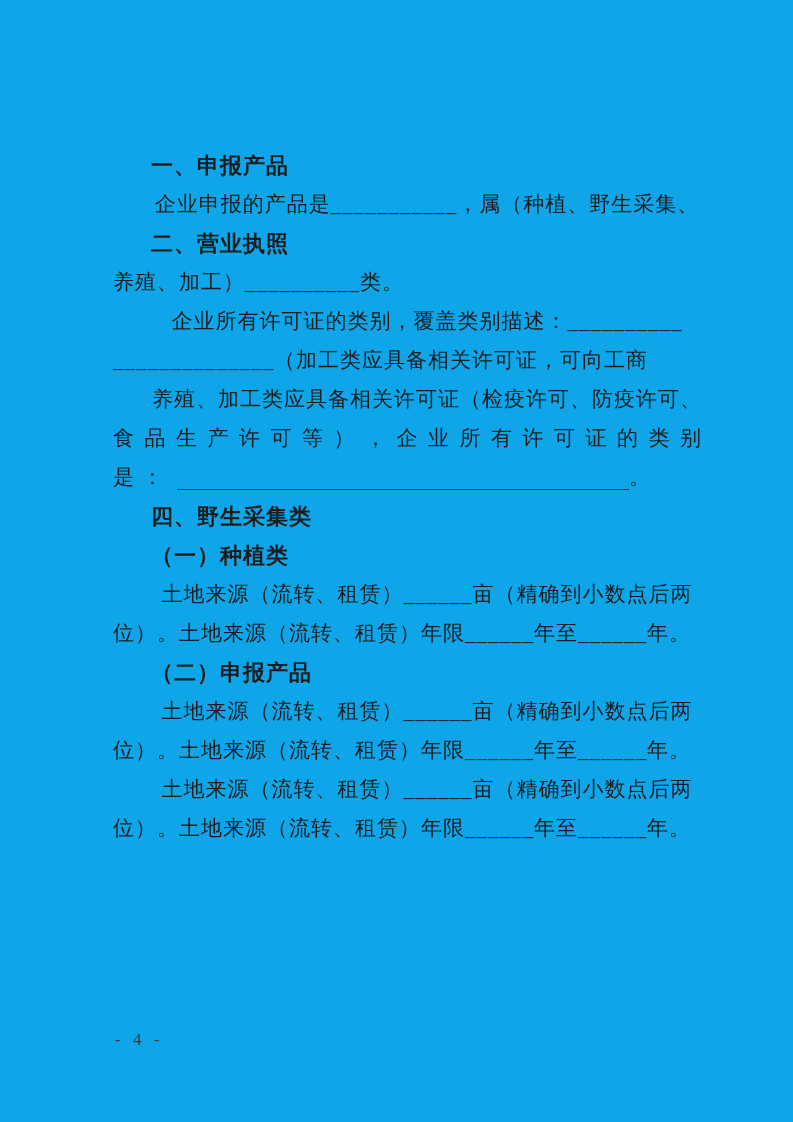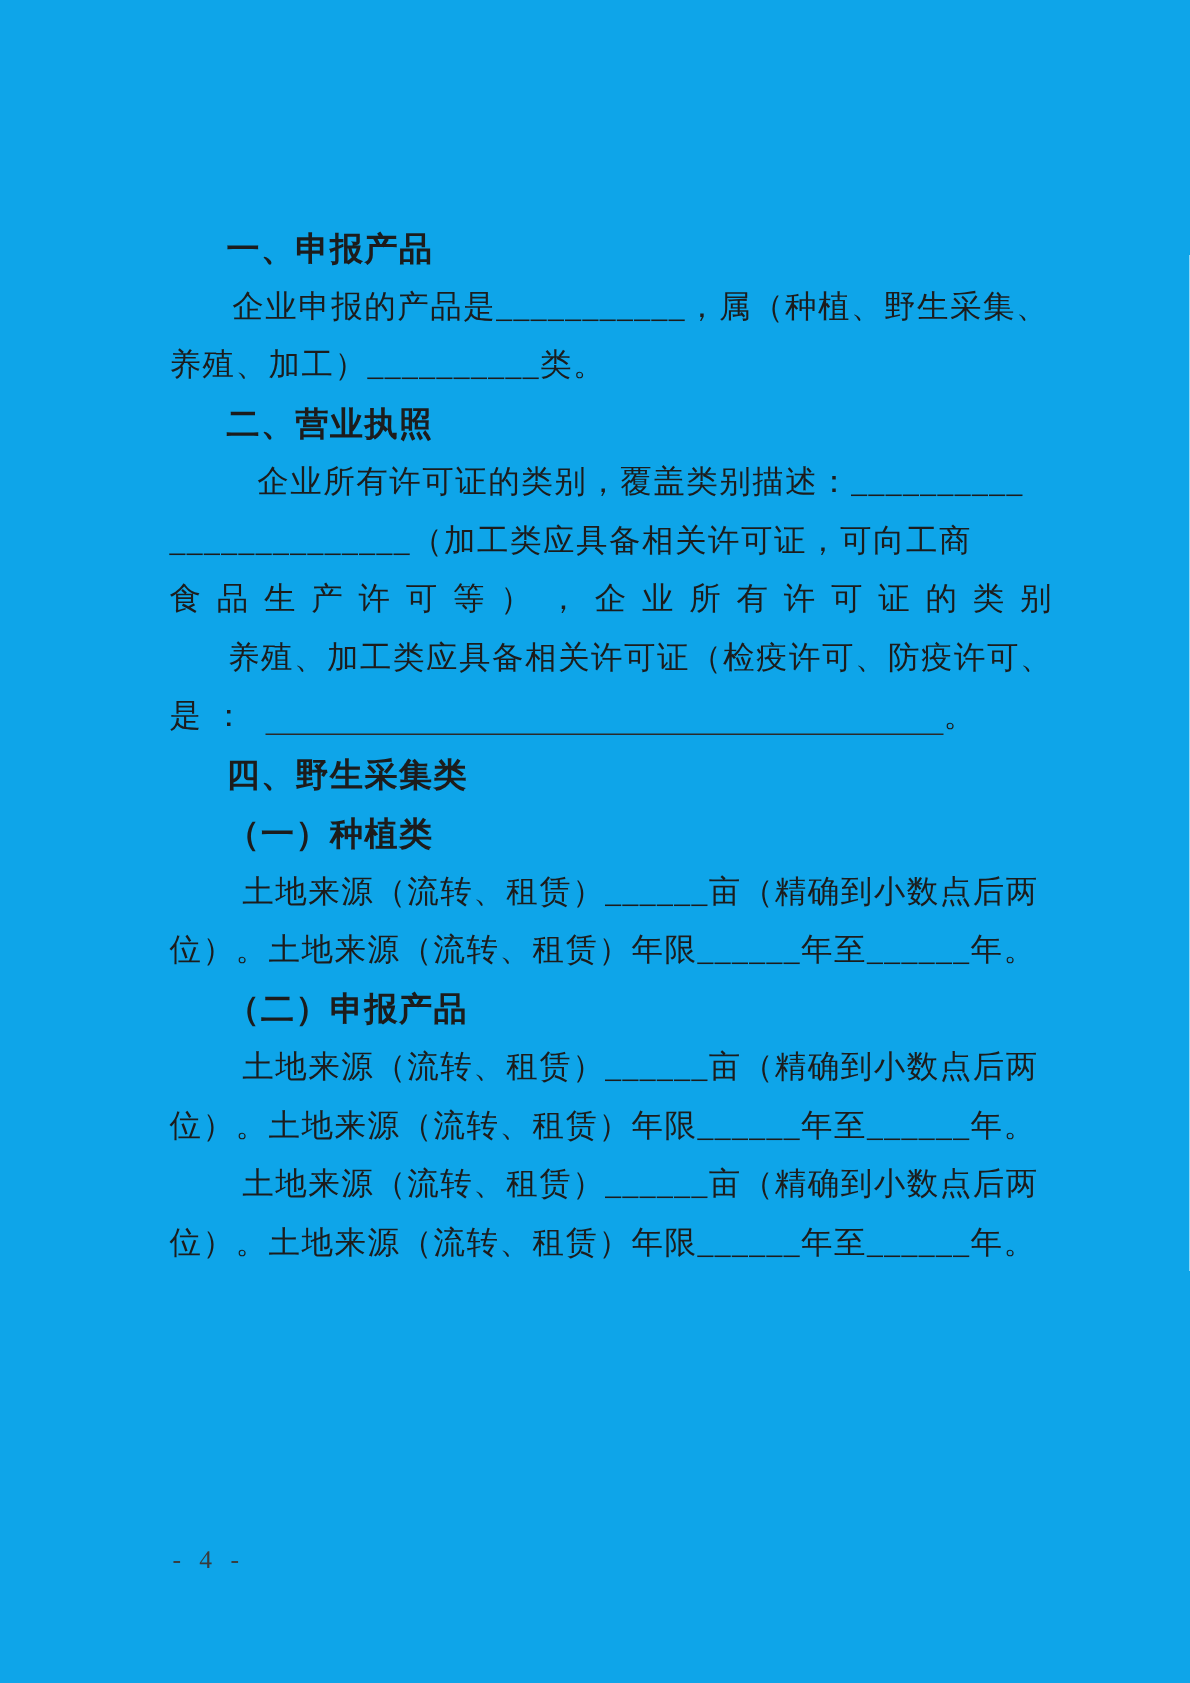--- a/index.html
+++ b/index.html
@@ -69,28 +69,28 @@
   }
 </style>
 </head>
 <body>
 
 <div class="page">
   <div class="content">
 
     <div class="line h">一、申报产品</div>
     <div class="line ind">企业申报的产品是___________，属（种植、野生采集、</div>
+    <div class="line h">二、营业执照</div>
+
     <div class="line">养殖、加工）__________类。</div>
-
-    <div class="line h">二、营业执照</div>
     <div class="line ind">企业所有许可证的类别，覆盖类别描述：__________</div>
     <div class="line">______________（加工类应具备相关许可证，可向工商</div>
 
+    <div class="line ind">养殖、加工类应具备相关许可证（检疫许可、防疫许可、</div>
     <div class="line spread">食品生产许可等），企业所有许可证的类别</div>
-    <div class="line ind">养殖、加工类应具备相关许可证（检疫许可、防疫许可、</div>
     <div class="line fill-line">
       <span class="prefix">是：</span>
       <span class="fill-blank"></span>
       <span class="suffix">。</span>
     </div>
 
     <div class="line h">四、野生采集类</div>
 
     <div class="line h">（一）种植类</div>
     <div class="line ind">土地来源（流转、租赁）______亩（精确到小数点后两</div>

